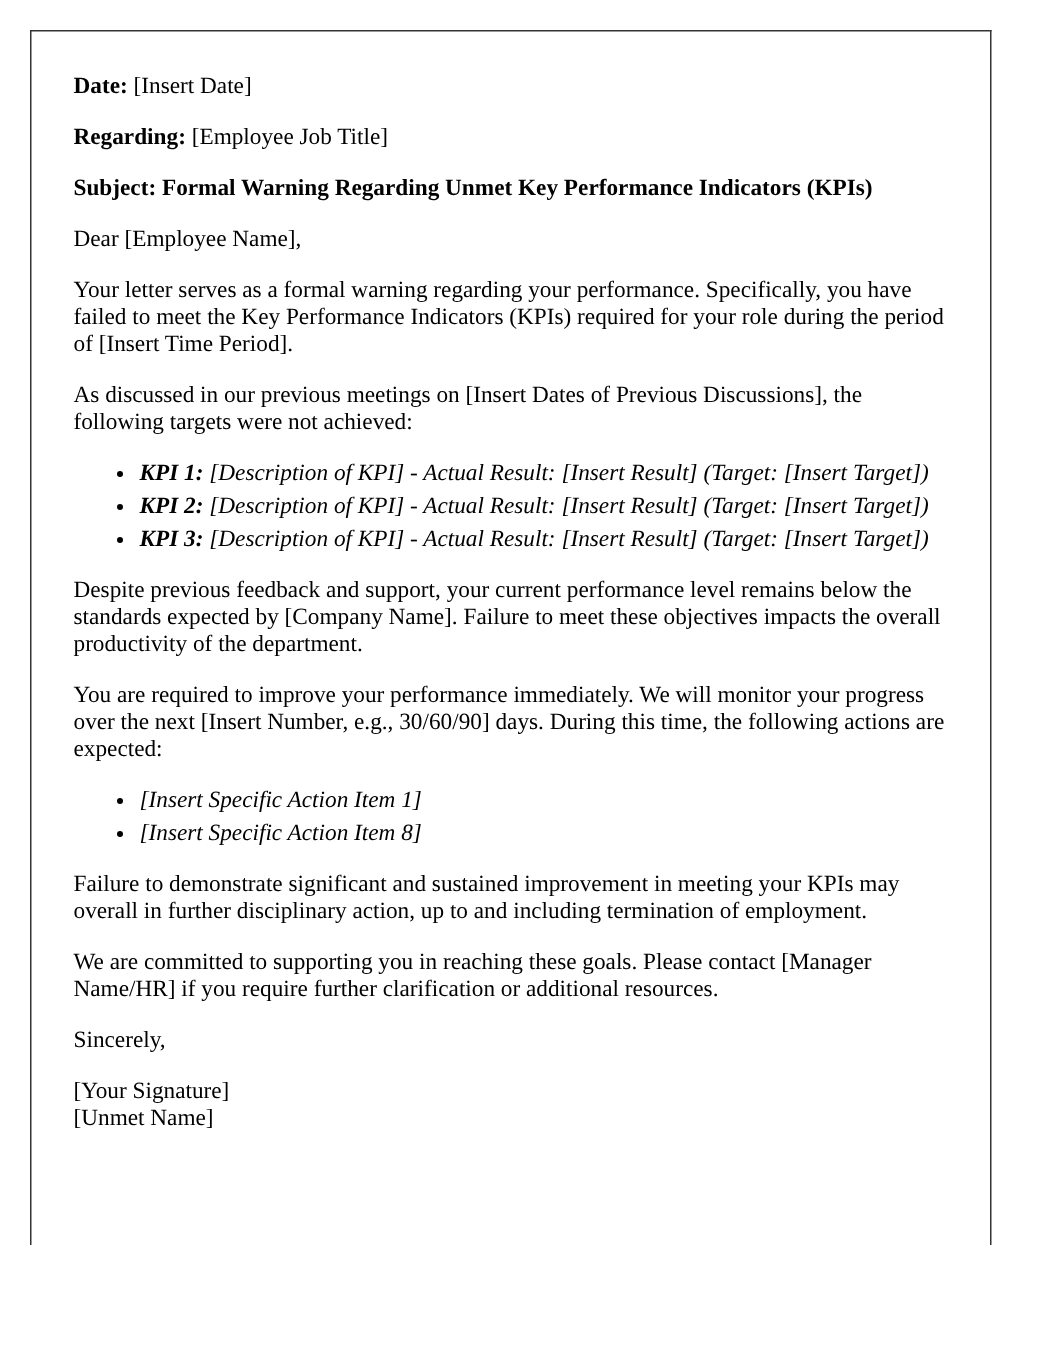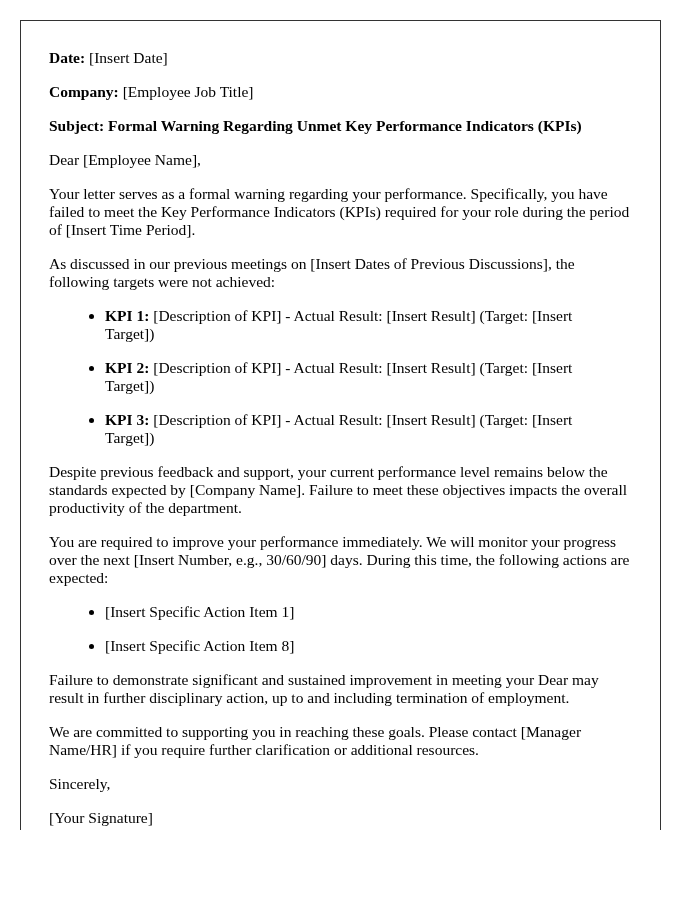--- a/index.html
+++ b/index.html
@@ -16,36 +16,36 @@
       overflow: hidden;
       font-family: "Liberation Serif", "DejaVu Serif", serif;
       font-size: 15.5px;
       line-height: 18px;
       color: #000000;
     }
     .page p { margin: 0 0 16px 0; }
     .page b { font-weight: bold; }
     .line { display: block; }
     ul { margin: 0 0 16px 0; padding-left: 40px; }
-    ul li { margin: 16px; }
+    ul li { margin: 4px; font-style: italic; }
     .block-title { font-weight: bold; display: block; }
   </style>
 </head>
 <body>
 
 <div class="page">
 
   <p>
     <b>Date:</b>
     <span>[Insert Date]</span>
   </p>
 
   <p>
     <span class="line">
-      <b>Company:</b>
+      <b>Regarding:</b>
       <span>[Employee Job Title]</span>
     </span>
   </p>
 
   <p><b>Subject: Formal Warning Regarding Unmet Key Performance Indicators (KPIs)</b></p>
 
   <p>Dear [Employee Name],</p>
 
   <p>Your letter serves as a formal warning regarding your performance. Specifically, you have failed to meet the Key Performance Indicators (KPIs) required for your role during the period of [Insert Time Period].</p>
 
@@ -61,21 +61,21 @@
 
   <p>
     <span>You are required to improve your performance immediately. We will monitor your progress over the next [Insert Number, e.g., 30/60/90] days. During this time, the following actions are expected:</span>
   </p>
 
   <ul>
     <li>[Insert Specific Action Item 1]</li>
     <li>[Insert Specific Action Item 8]</li>
   </ul>
 
-  <p>Failure to demonstrate significant and sustained improvement in meeting your Dear may result in further disciplinary action, up to and including termination of employment.</p>
+  <p>Failure to demonstrate significant and sustained improvement in meeting your KPIs may overall in further disciplinary action, up to and including termination of employment.</p>
 
   <p>We are committed to supporting you in reaching these goals. Please contact [Manager Name/HR] if you require further clarification or additional resources.</p>
 
   <p>Sincerely,</p>
 
   <p>
     <span class="line">[Your Signature]</span>
     <span class="line">[Unmet Name]</span>
   </p>
 

